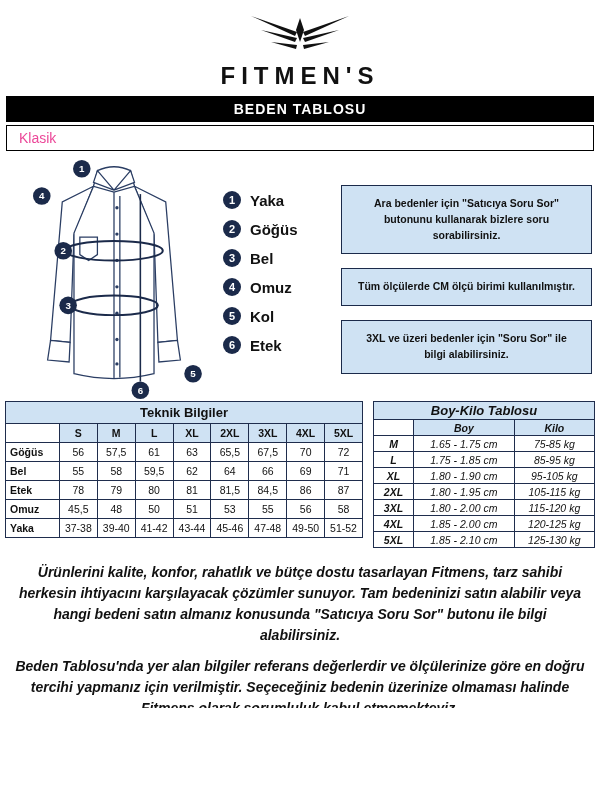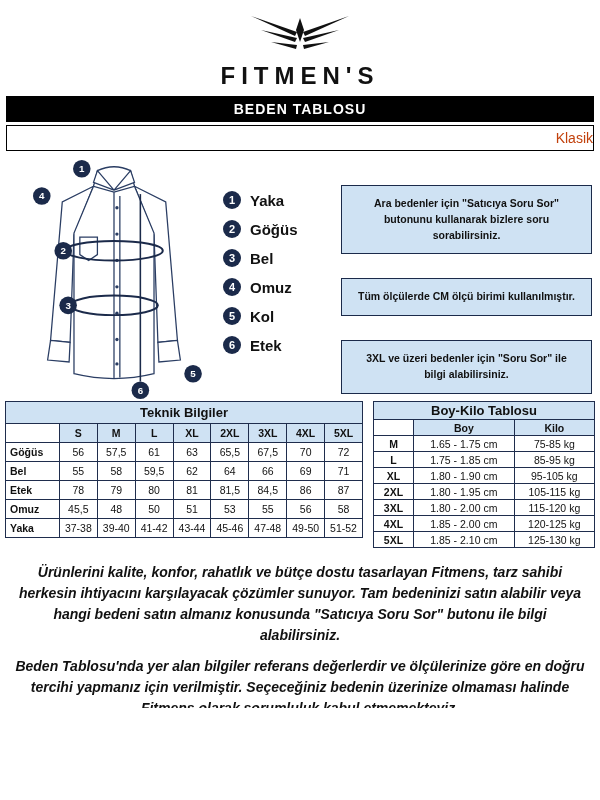--- a/index.html
+++ b/index.html
@@ -8,48 +8,48 @@
 
   
   .brand { text-align: center; padding-top: 8px; }
   .brand-logo { display: block; margin: 0 auto; }
   .brand-name { font-size: 24px; font-weight: 700; letter-spacing: 6px; color: #111; margin-top: 2px; }
 
   
   .title-bar { margin: 6px 6px 0 6px; background: #000; color: #fff; font-weight: 700;
                font-size: 14px; text-align: center; padding: 5px 0; letter-spacing: 1px; }
   .subtitle-box { margin: 3px 6px 0 6px; border: 1.5px solid #000; font-size: 14px; font-weight: 500;
-                  text-align: right; padding: 4px 0; color: #c2410c; }
+                  text-align: left; padding: 4px 12px; color: #ec4899; }
 
   
   .middle { display: flex; padding: 6px 8px 0 8px; height: 244px; }
   .shirt-wrap { width: 215px; flex: none; }
   .legend { width: 118px; flex: none; padding-top: 34px; display: flex; flex-direction: column; gap: 11px; }
   .legend-item { display: flex; align-items: center; gap: 9px; }
   .badge { width: 18px; height: 18px; border-radius: 50%; background: #1b2a4a; color: #fff;
            font-size: 11px; font-weight: 700; display: flex; align-items: center; justify-content: center; flex: none; }
   .legend-label { font-size: 15px; font-weight: 700; color: #111; }
 
   .info-col { flex: 1; padding-top: 28px; display: flex; flex-direction: column; }
   .info-box { background: #cfe2f3; border: 1.6px solid #1b2a4a; font-size: 10.5px; font-weight: 700;
               color: #111; text-align: center; padding: 10px 12px; line-height: 1.5; }
-  .info-box + .info-box { margin-top: 24px; }
+  .info-box + .info-box { margin-top: 14px; }
 
   
   .tables { display: flex; gap: 10px; padding: 6px 5px 0 5px; align-items: flex-start; }
   table { border-collapse: collapse; }
   th, td { border: 1px solid #1f2d4d; font-size: 10.5px; color: #111; text-align: center; }
   .tbl-title { background: #cfe2f3; font-weight: 700; font-size: 13px; padding: 3px 0; }
   .size-h { background: #cfe2f3; font-weight: 700; }
   .corner { background: #ffffff; }
   .tech-table { width: 358px; }
   .tech-table th, .tech-table td { height: 19px; }
   .tech-table .row-label { width: 54px; text-align: left; padding-left: 4px; font-weight: 700; background: #fff; }
   .tech-table td { width: 38px; }
-  .kilo-table { width: 222px; }
+  .kilo-table { width: 222px; font-style: italic; }
   .kilo-table th, .kilo-table td { height: 16px; padding: 1px 2px; }
   .kilo-table .row-label { width: 40px; font-weight: 700; background: #fff; }
 
   
   .footer { padding: 14px 12px 0 12px; text-align: center; }
   .footer p { font-size: 14px; font-style: italic; color: #111; line-height: 1.5; margin: 0 auto 10px auto; max-width: 575px; font-weight: bold; }
   .footer .closing { margin-top: 28px; }
 </style>
 </head>
 <body>

